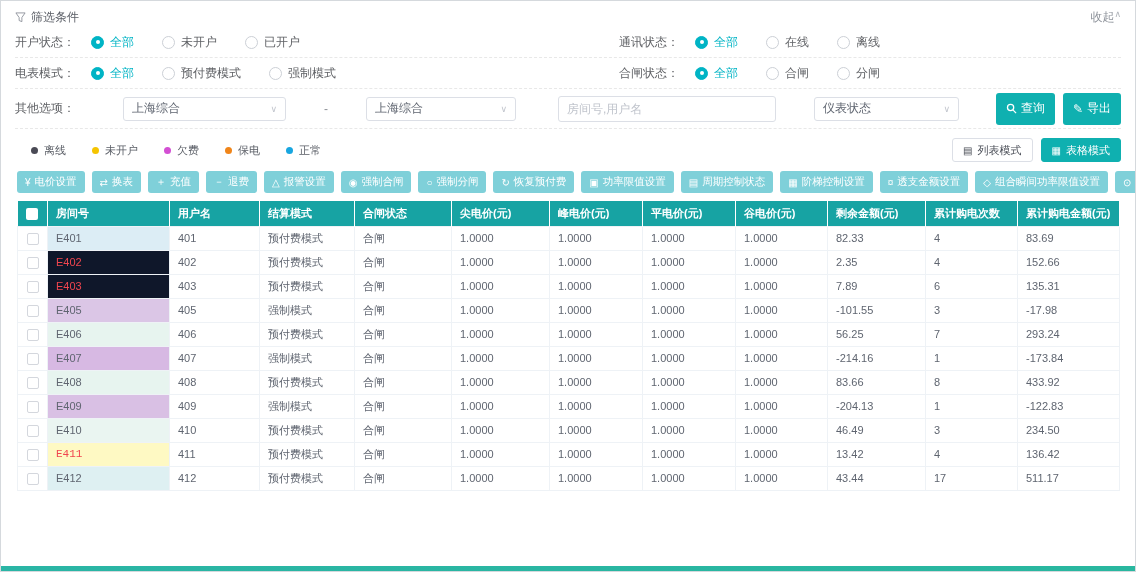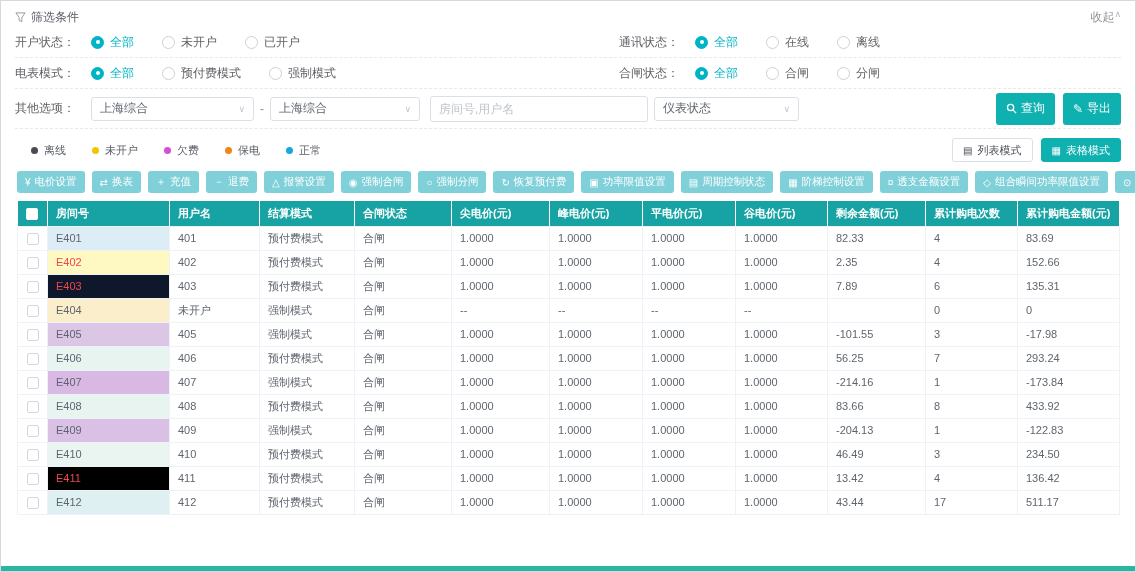--- a/index.html
+++ b/index.html
@@ -24,21 +24,21 @@
   .fgroup.left { width:604px; }
   .flabel { margin-right:16px; }
   .radio-opt { display:flex; align-items:center; margin-right:28px; cursor:pointer; }
   .radio { width:13px; height:13px; border-radius:50%; border:1px solid #ccd0d6;
            background:#fff; margin-right:6px; position:relative; flex:0 0 13px; }
   .radio.sel { background:#00b4c5; border-color:#00b4c5; }
   .radio.sel::after { content:""; position:absolute; width:4px; height:4px; background:#fff;
                       border-radius:50%; top:50%; left:50%; transform:translate(-50%,-50%); }
   .radio-opt.sel .lbl { color:#00b4c5; }
 
-  .filter-row.controls { height:40px; border-bottom:1px dashed #e8e8e8; }
+  .filter-row.controls { height:40px; border-bottom:1px dashed #e8e8e8;gap:32px; }
   .sel-box { height:24px; border:1px solid #dcdfe6; border-radius:3px; background:#fff;
              display:flex; align-items:center; padding:0 8px; color:#5f6570;
              font-size:12px; cursor:pointer; }
   .sel-box .caret { margin-left:auto; color:#c0c4cc; font-size:9px; padding-left:8px; }
   .sep-dash { margin:0 6px; color:#909399; }
   .search-input { height:26px; width:218px; border:1px solid #dcdfe6; border-radius:3px;
                   padding:0 8px; font-size:12px; color:#5f6570; outline:none; margin-left:10px; }
   .search-input::placeholder { color:#c0c4cc; }
   .btn-teal { height:32px; background:#0fb0b0; color:#fff; border:none; border-radius:3px;
               font-size:12px; padding:0 10px; display:flex; align-items:center; gap:4px;
@@ -332,21 +332,21 @@
           <td>1.0000</td>
           <td>1.0000</td>
           <td>1.0000</td>
           <td>1.0000</td>
           <td>82.33</td>
           <td>4</td>
           <td>83.69</td>
         </tr>
         <tr>
           <td class="cbx"><span class="cb"></span></td>
-          <td style="background: #fef9c3; color: rgb(240, 69, 79);">E402</td>
+          <td style="background: #0f172a; color: rgb(240, 69, 79);">E402</td>
           <td>402</td>
           <td>预付费模式</td>
           <td>合闸</td>
           <td>1.0000</td>
           <td>1.0000</td>
           <td>1.0000</td>
           <td>1.0000</td>
           <td>2.35</td>
           <td>4</td>
           <td>152.66</td>
@@ -360,34 +360,20 @@
           <td>1.0000</td>
           <td>1.0000</td>
           <td>1.0000</td>
           <td>1.0000</td>
           <td>7.89</td>
           <td>6</td>
           <td>135.31</td>
         </tr>
         <tr>
           <td class="cbx"><span class="cb"></span></td>
-          <td style="background: rgb(250, 238, 203); color: rgb(95, 101, 112);">E404</td>
-          <td>未开户</td>
-          <td>强制模式</td>
-          <td>合闸</td>
-          <td>--</td>
-          <td>--</td>
-          <td>--</td>
-          <td>--</td>
-          <td></td>
-          <td>0</td>
-          <td>0</td>
-        </tr>
-        <tr>
-          <td class="cbx"><span class="cb"></span></td>
           <td style="background: rgb(219, 198, 230); color: rgb(95, 101, 112);">E405</td>
           <td>405</td>
           <td>强制模式</td>
           <td>合闸</td>
           <td>1.0000</td>
           <td>1.0000</td>
           <td>1.0000</td>
           <td>1.0000</td>
           <td>-101.55</td>
           <td>3</td>
@@ -458,21 +444,21 @@
           <td>1.0000</td>
           <td>1.0000</td>
           <td>1.0000</td>
           <td>1.0000</td>
           <td>46.49</td>
           <td>3</td>
           <td>234.50</td>
         </tr>
         <tr>
           <td class="cbx"><span class="cb"></span></td>
-          <td style="background: #000000; color: rgb(240, 69, 79);">E411</td>
+          <td style="background: #fef9c3; color: rgb(240, 69, 79); font-family: Liberation Mono, monospace;">E411</td>
           <td>411</td>
           <td>预付费模式</td>
           <td>合闸</td>
           <td>1.0000</td>
           <td>1.0000</td>
           <td>1.0000</td>
           <td>1.0000</td>
           <td>13.42</td>
           <td>4</td>
           <td>136.42</td>

